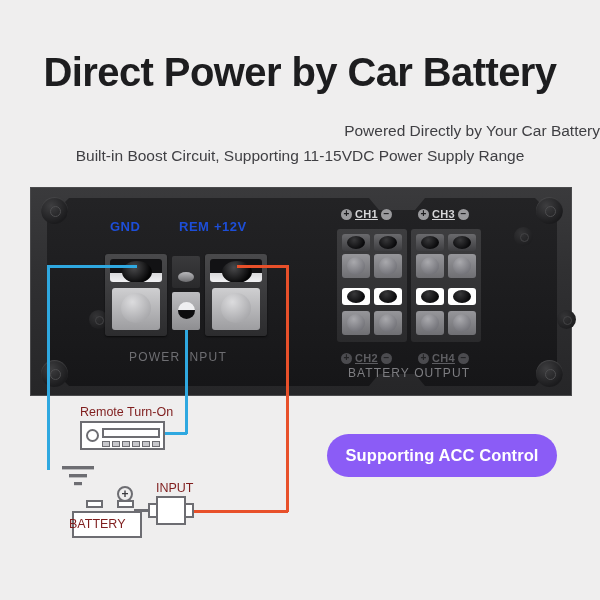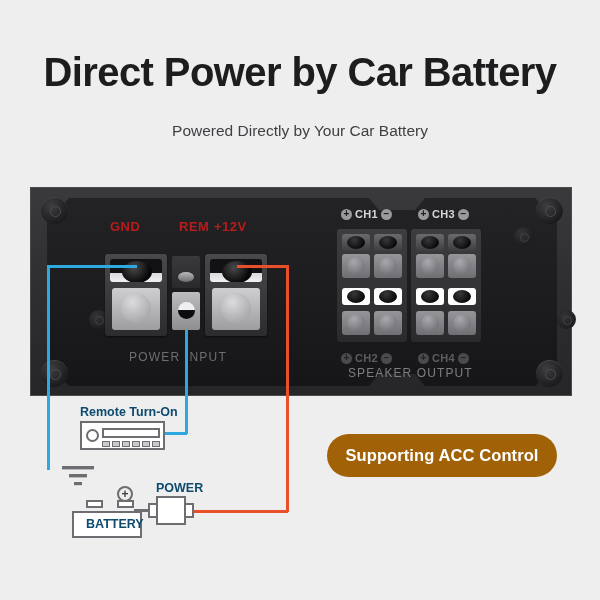--- a/index.html
+++ b/index.html
@@ -10,21 +10,21 @@
     -webkit-font-smoothing:antialiased;
   }
   #root{position:relative;width:508px;height:600px;}
 
   
   .title{
     position:absolute;left:0;top:50px;width:600px;text-align:center;
     font-size:40px;font-weight:bold;color:#1d1d1f;letter-spacing:-0.6px;
   }
   .sub1{
-    position:absolute;left:0;top:122px;width:600px;text-align:center;
+    position:absolute;left:0;top:122px;width:600px;text-align:right;
     font-size:15.5px;color:#3f3f43;
   }
   .sub2{
     position:absolute;left:0;top:147px;width:600px;text-align:center;
     font-size:15.5px;color:#3f3f43;
   }
 
   
   .amp{
     position:absolute;left:30px;top:187px;width:542px;height:209px;
@@ -61,21 +61,21 @@
   .boss-sm::after{
     content:"";position:absolute;left:50%;top:50%;width:7px;height:7px;
     margin:-3.5px 0 0 -3.5px;border-radius:50%;border:1px solid #434345;
   }
   .boss-sm.l{left:58px;top:122px;}
   .boss-sm.r{left:483px;top:39px;}
   .boss-sm.r2{left:526px;top:122px;}
 
   
   .pi-label{
-    position:absolute;font-size:13px;font-weight:bold;color:#b91c1c;
+    position:absolute;font-size:13px;font-weight:bold;color:#1d4ed8;
     letter-spacing:.5px;
   }
   .pi-gnd{left:110px;top:219px;}
   .pi-rem{left:165px;top:219px;margin-left:14px;}
   .pi-12v{left:214px;top:219px;}
   .pi-caption{
     position:absolute;left:108px;top:350px;width:140px;text-align:center;
     font-size:12px;color:#6e6e72;letter-spacing:1.2px;
   }
 
@@ -126,21 +126,21 @@
   }
 
   
   .ch-row{position:absolute;display:flex;align-items:center;gap:3px;}
   .ch-row .pm{
     width:11px;height:11px;border-radius:50%;
     display:flex;align-items:center;justify-content:center;
     font-size:10px;font-weight:bold;line-height:1;
     background:#9a9a9d;color:#1c1c1e;
   }
-  .ch-row .nm{font-size:11px;font-weight:bold;letter-spacing:.3px;}
+  .ch-row .nm{font-size:11px;font-weight:bold;letter-spacing:.3px;text-decoration:underline;}
   .ch1{left:341px;top:208px;color:#d6d6d8;}
   .ch3{left:418px;top:208px;color:#d6d6d8;}
   .ch2{left:341px;top:352px;color:#5d5d61;}
   .ch4{left:418px;top:352px;color:#5d5d61;}
   .ch2 .pm,.ch4 .pm{background:#4b4b4f;color:#232325;}
   .so-caption{
     position:absolute;left:348px;top:366px;width:140px;
     font-size:12px;color:#7e7e82;letter-spacing:1.1px;
   }
 
@@ -169,38 +169,39 @@
     border-radius:50%;
     background:radial-gradient(circle at 38% 28%,#a9a9ad,#74747a 75%);
   }
   .r1{top:5px;}  .r2{top:25px;}  .r3{top:59px;} .r4{top:82px;}
   .cA{left:5px;} .cB{left:37px;}
 
   
   .wire{position:absolute;background:#2fa8e0;}
   .wire.red{background:#e8502a;}
   .box{position:absolute;background:#fff;border:2px solid #6d6d72;box-sizing:border-box;}
-  .dlabel{position:absolute;font-size:12.5px;font-weight:bold;color:#0c4a6e;}
+  .dlabel{position:absolute;font-size:12.5px;font-weight:normal;color:#7f1d1d;}
 
   
   .badge{
-    position:absolute;border-radius:22px;background:#a16207;
+    position:absolute;border-radius:22px;background:#8b5cf6;
     display:flex;align-items:center;justify-content:center;
     color:#fff;font-size:16.5px;font-weight:bold;letter-spacing:.1px;
   }
   .badge.b1{left:327px;top:434px;width:230px;height:43px;}
   .badge.b2{left:327px;top:494px;width:230px;height:43px;}
 </style>
 </head>
 <body>
 
 <div id="root">
 
   <div class="title">Direct Power by Car Battery</div>
   <div class="sub1">Powered Directly by Your Car Battery</div>
+  <div class="sub2">Built-in Boost Circuit, Supporting 11-15VDC Power Supply Range</div>
 
   <div class="amp">
     <div class="amp-inner"></div>
     <div class="boss tl"></div>
     <div class="boss tr"></div>
     <div class="boss bl"></div>
     <div class="boss br"></div>
     <div class="boss-sm l"></div>
     <div class="boss-sm r"></div>
     <div class="boss-sm r2"></div>
@@ -258,21 +259,21 @@
     <div class="spk-top r1 cA"></div>
     <div class="spk-top r1 cB"></div>
     <div class="spk-pad r2 cA"></div>
     <div class="spk-pad r2 cB"></div>
     <div class="spk-top w r3 cA"></div>
     <div class="spk-top w r3 cB"></div>
     <div class="spk-pad r4 cA"></div>
     <div class="spk-pad r4 cB"></div>
   </div>
 
-  <div class="so-caption">SPEAKER OUTPUT</div>
+  <div class="so-caption">BATTERY OUTPUT</div>
 
   <div class="wire" style="left:47px;top:265px;width:90px;height:2.5px;"></div>
   <div class="wire" style="left:47px;top:265px;width:2.5px;height:205px;"></div>
 
   <div class="wire" style="left:185px;top:330px;width:2.5px;height:104px;"></div>
   <div class="wire" style="left:163px;top:432px;width:24px;height:2.5px;"></div>
 
   <div class="wire red" style="left:237px;top:265px;width:51px;height:2.5px;"></div>
   <div class="wire red" style="left:286px;top:265px;width:2.5px;height:247px;"></div>
   <div class="wire red" style="left:185px;top:510px;width:103px;height:2.5px;"></div>
@@ -291,28 +292,28 @@
     </div>
   </div>
 
   <svg style="position:absolute;left:60px;top:466px;width:36px;height:22px;" viewBox="0 0 36 22">
     <rect x="2" y="0" width="32" height="3.4" fill="#6d6d72"></rect>
     <rect x="9" y="8" width="18" height="3.4" fill="#6d6d72"></rect>
     <rect x="14" y="16" width="8" height="3.2" fill="#6d6d72"></rect>
   </svg>
 
   <div class="box" style="left:72px;top:511px;width:70px;height:27px;"></div>
-  <div class="dlabel" style="left:86px;top:517px;font-size:12.5px;">BATTERY</div>
+  <div class="dlabel" style="left:69px;top:517px;font-size:12.5px;">BATTERY</div>
   <div class="box" style="left:86px;top:500px;width:17px;height:8px;"></div>
   <div class="box" style="left:117px;top:500px;width:17px;height:8px;"></div>
   <div style="position:absolute;left:117px;top:486px;width:16px;height:16px;border-radius:50%;border:2px solid #6d6d72;box-sizing:border-box;display:flex;align-items:center;justify-content:center;font-size:12px;font-weight:bold;color:#3c3c40;line-height:1;">+</div>
 
   <div style="position:absolute;left:134px;top:509px;width:18px;height:2.5px;background:#6d6d72;"></div>
   <div class="box" style="left:148px;top:503px;width:10px;height:15px;"></div>
   <div class="box" style="left:156px;top:496px;width:30px;height:29px;"></div>
   <div class="box" style="left:184px;top:503px;width:10px;height:15px;"></div>
-  <div class="dlabel" style="left:156px;top:481px;">POWER</div>
+  <div class="dlabel" style="left:156px;top:481px;">INPUT</div>
 
   <div class="badge b1">
     <span>Supporting ACC Control</span>
   </div>
 
 </div>
 
 </body></html>

